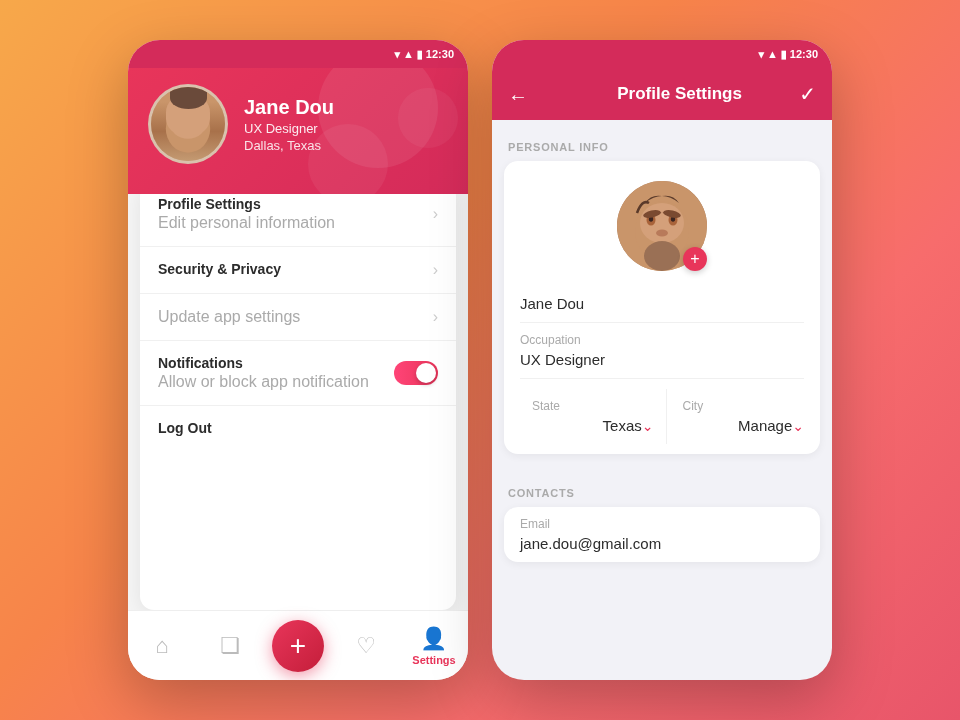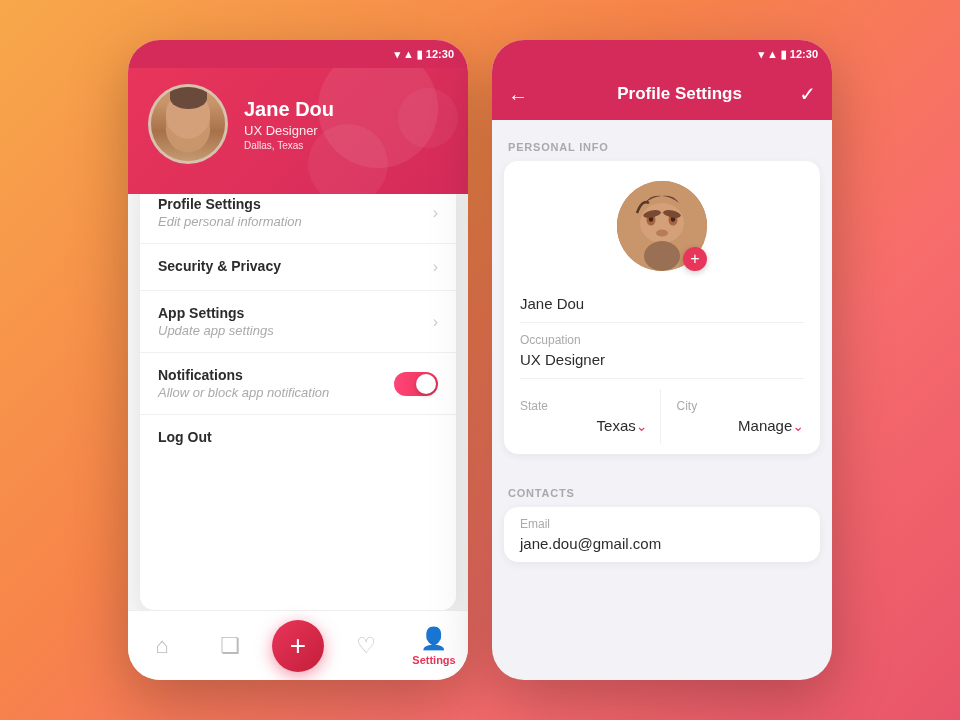--- a/index.html
+++ b/index.html
@@ -76,21 +76,21 @@
       background: #c9a88a;
       overflow: hidden;
       border: 3px solid rgba(255,255,255,0.3);
       flex-shrink: 0;
     }
     .avatar-circle svg { width: 100%; height: 100%; }
 
     .profile-info { color: white; }
     .profile-name { font-size: 20px; font-weight: 700; margin-bottom: 2px; }
     .profile-role { font-size: 13px; opacity: 0.9; margin-bottom: 2px; }
-    .profile-location { font-size: 10px; opacity: 0.85; }
+    .profile-location { font-size: 13px; opacity: 0.85; }
 
     
     .phone1 .settings-card {
       background: white;
       margin: -12px 12px 0;
       border-radius: 14px;
       box-shadow: 0 4px 20px rgba(0,0,0,0.08);
       flex: 1;
       overflow: hidden;
     }
@@ -98,21 +98,21 @@
       display: flex;
       align-items: center;
       padding: 14px 18px;
       border-bottom: 1px solid #f0f0f0;
       cursor: pointer;
       position: relative;
     }
     .settings-item:last-child { border-bottom: none; align-items: flex-end; }
     .settings-item-content { flex: 1; }
     .settings-item-title { font-size: 14px; font-weight: 600; color: #2c2c2c; margin-bottom: 2px; }
-    .settings-item-sub { font-size: 13px; color: #aaa; font-style: italic; }
+    .settings-item-sub { font-size: 16px; color: #aaa; }
     .chevron { color: #ccc; font-size: 16px; }
 
     
     .toggle {
       width: 44px; height: 24px; border-radius: 12px;
       background: linear-gradient(90deg, #f47, #e8355a);
       position: relative;
       cursor: pointer;
     }
     .toggle-knob {
@@ -206,21 +206,21 @@
       box-shadow: 0 2px 6px rgba(0,0,0,0.2);
     }
 
     .form-field { padding: 10px 0; border-bottom: 1px solid #f0f0f0; }
     .form-field:last-child { border-bottom: none; }
     .field-label { font-size: 12px; color: #aaa; margin-bottom: 4px; }
     .field-value { font-size: 15px; color: #2c2c2c; }
 
     .two-col { display: flex; gap: 0; }
     .two-col .form-field { flex: 1; }
-    .two-col .form-field:first-child { border-right: 1px solid #f0f0f0; padding-right: 12px; }
+    .two-col .form-field:first-child { border-right: 1px solid #f0f0f0; padding-right: 12px; margin-left: 12px; }
     .two-col .form-field:last-child { padding-left: 16px; }
 
     .dropdown-val { display: flex; align-items: center; justify-content: flex-end; }
     .dropdown-arrow { color: #e8355a; font-size: 14px; }
 
     
     .face-render {
       width: 100%;
       height: 100%;
       background: linear-gradient(180deg, #c9956a 20%, #a8714a 60%, #c49a72 100%);
@@ -300,21 +300,20 @@
 
     <div class="settings-item">
       <div class="settings-item-content">
         <div class="settings-item-title">Security &amp; Privacy</div>
       </div>
       <span class="chevron">›</span>
     </div>
 
     <div class="settings-item">
       <div class="settings-item-content">
-        <div class="settings-item-title">App Settings</div>
         <div class="settings-item-sub">Update app settings</div>
       </div>
       <span class="chevron">›</span>
     </div>
 
     <div class="settings-item">
       <div class="settings-item-content">
         <div class="settings-item-title">Notifications</div>
         <div class="settings-item-sub">Allow or block app notification</div>
       </div>

